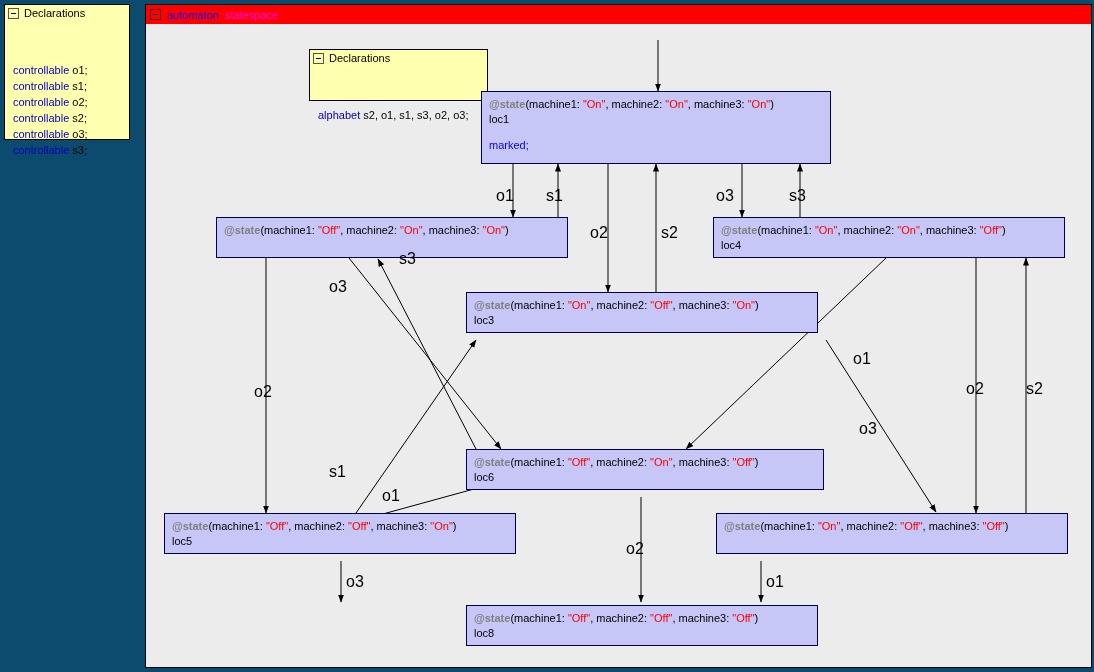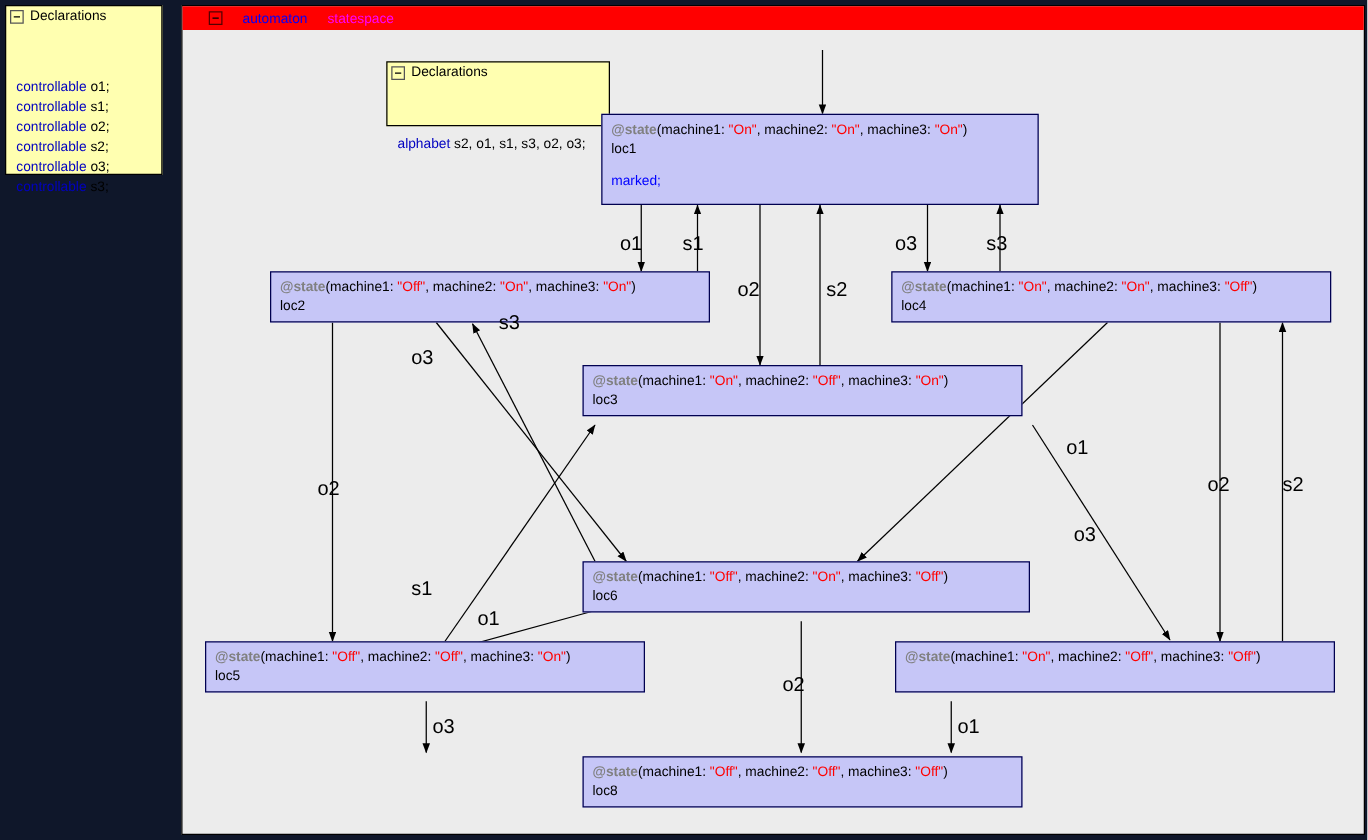--- a/index.html
+++ b/index.html
@@ -6,21 +6,21 @@
     margin: 0;
     padding: 0;
     background: #ffffff;
     font-family: "Liberation Sans", sans-serif;
   }
   #root {
     position: relative;
     width: 1094px;
     height: 672px;
     overflow: hidden;
-    background: #0f172a;
+    background: #0c4a6e;
   }
 
   
   .decl-box {
     position: absolute;
     background: #ffffb0;
     border: 1px solid #000000;
     box-sizing: border-box;
   }
   .decl-header {
@@ -72,22 +72,22 @@
   }
   .automaton-title {
     position: absolute;
     left: 0;
     top: 0;
     right: 0;
     height: 19px;
     background: #ff0000;
     display: flex;
     align-items: center;
-    gap: 16px;
-    padding-left: 21px;
+    gap: 6px;
+    padding-left: 4px;
     box-sizing: border-box;
     font-size: 11px;
   }
   .title-collapse {
     width: 11px;
     height: 11px;
     border: 1px solid #550000;
     background: #ff0000;
     position: relative;
     box-sizing: border-box;
@@ -235,21 +235,20 @@
 
     <div class="state" style="left:335px; top:86px; width:350px; height:73px;">
       <div><span class="anno">@state</span>(machine1: <span class="val">"On"</span>, machine2: <span class="val">"On"</span>, machine3: <span class="val">"On"</span>)</div>
       <div class="locname">loc1</div>
       <div style="height:11px;"></div>
       <div class="marked">marked;</div>
     </div>
 
     <div class="state" style="left:70px; top:212px; width:352px; height:41px;">
       <div><span class="anno">@state</span>(machine1: <span class="val">"Off"</span>, machine2: <span class="val">"On"</span>, machine3: <span class="val">"On"</span>)</div>
-      <div class="locname">loc2</div>
     </div>
 
     <div class="state" style="left:320px; top:287px; width:352px; height:41px;">
       <div><span class="anno">@state</span>(machine1: <span class="val">"On"</span>, machine2: <span class="val">"Off"</span>, machine3: <span class="val">"On"</span>)</div>
       <div class="locname">loc3</div>
     </div>
 
     <div class="state" style="left:567px; top:212px; width:352px; height:41px;">
       <div><span class="anno">@state</span>(machine1: <span class="val">"On"</span>, machine2: <span class="val">"On"</span>, machine3: <span class="val">"Off"</span>)</div>
       <div class="locname">loc4</div>

